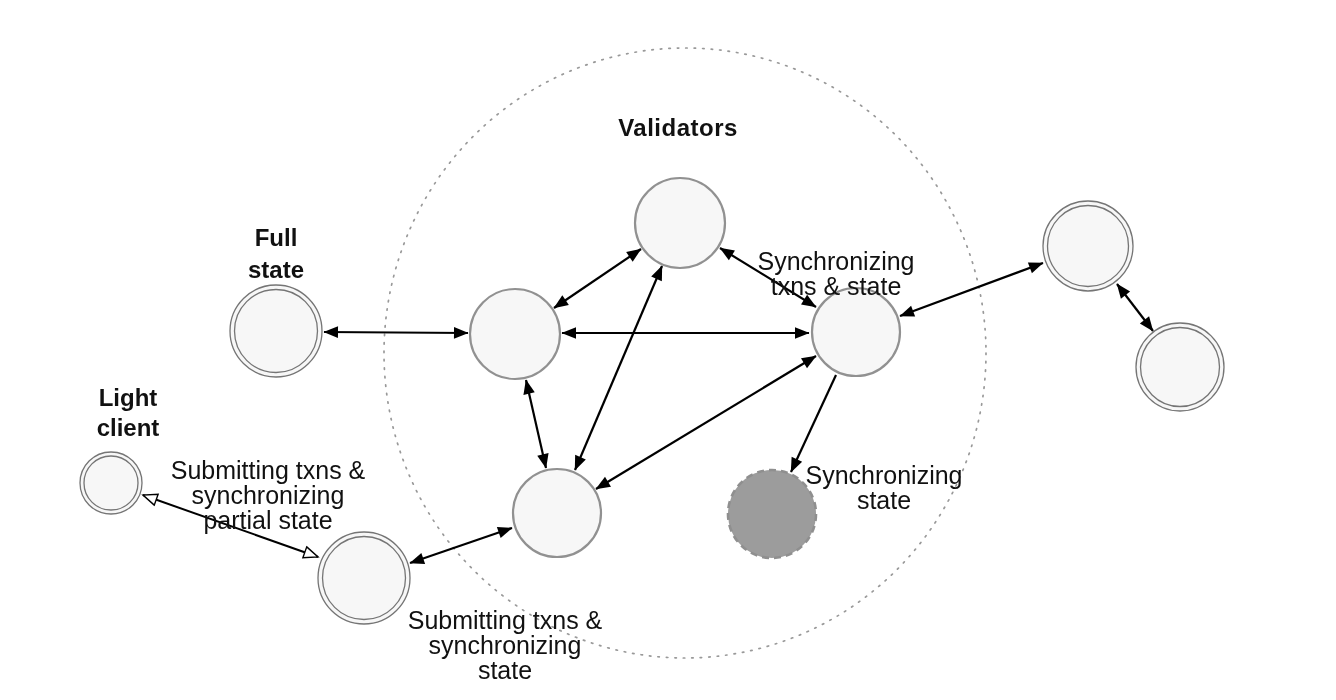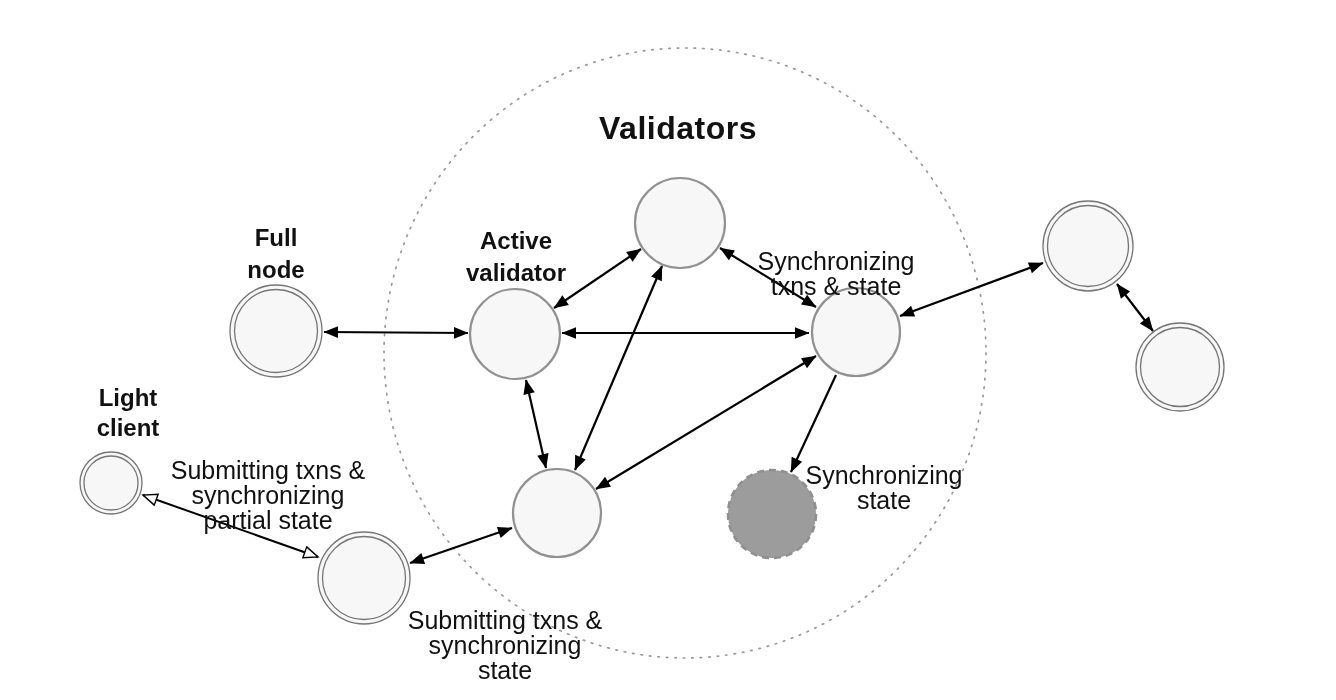--- a/index.html
+++ b/index.html
@@ -25,21 +25,21 @@
   }
   .stage svg { position: absolute; left: 0; top: 0; }
   .lbl {
     position: absolute;
     transform: translate(-50%, -50%);
     text-align: center;
     white-space: pre-line;
     color: var(--text);
   }
   .lbl.bold { font-weight: bold; }
-  .title { font-size: 32px; font-weight: bold; line-height: 36px; letter-spacing: 0.5px; }
+  .title { font-size: 24px; font-weight: bold; line-height: 36px; letter-spacing: 0.5px; }
   .nodelbl { font-size: 24px; line-height: 32px; }
   .annot { font-size: 25px; line-height: 25px; margin-top: 28px; }
   .edge { stroke: var(--arrow); stroke-width: 2.2; fill: none; }
   .edge.hollow { stroke-width: 2; }
   .boundary {
     fill: none;
     stroke: var(--boundary);
     stroke-width: 1.7;
     stroke-dasharray: 1.5 7;
     stroke-linecap: round;
@@ -114,24 +114,22 @@
       <g>
         <circle class="ring-outer" cx="1180" cy="367" r="44"></circle>
         <circle class="ring-inner" cx="1180" cy="367" r="39.5"></circle>
       </g>
     </g>
   </svg>
 
   <div class="lbl title" style="left:678px; top:128px;">Validators</div>
 
   <div class="lbl bold nodelbl" style="left:276px; top:254px;">Full
-node</div>
+state</div>
 
-  <div class="lbl bold nodelbl" style="left:516px; top:257px;">Active
-validator</div>
 
   <div class="lbl annot" style="left:836px; top:246px;">Synchronizing
 txns &amp; state</div>
 
   <div class="lbl bold nodelbl" style="left:128px; top:413px; line-height:30px;">Light
 client</div>
 
   <div class="lbl annot" style="left:268px; top:467px;">Submitting txns &amp;
 synchronizing
 partial state</div>

